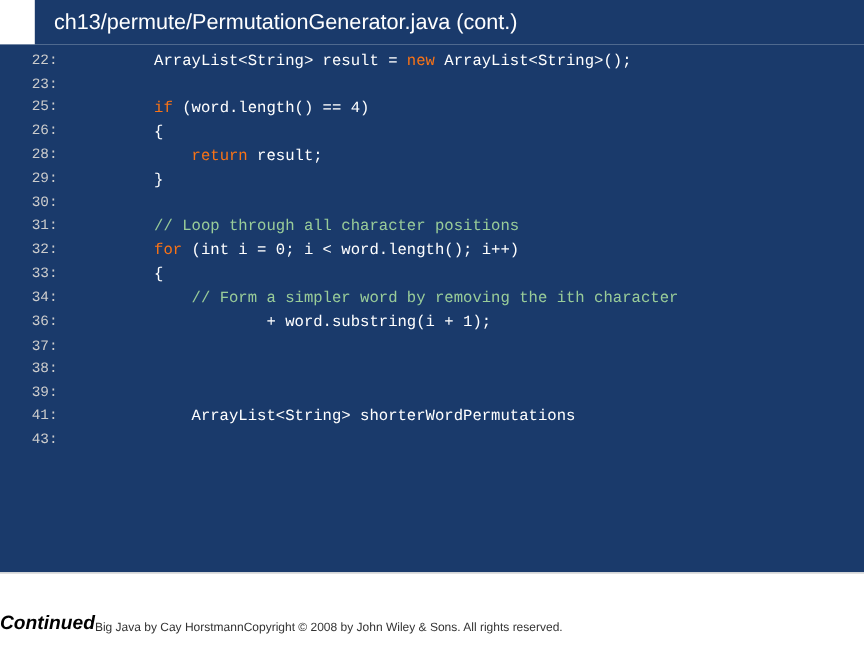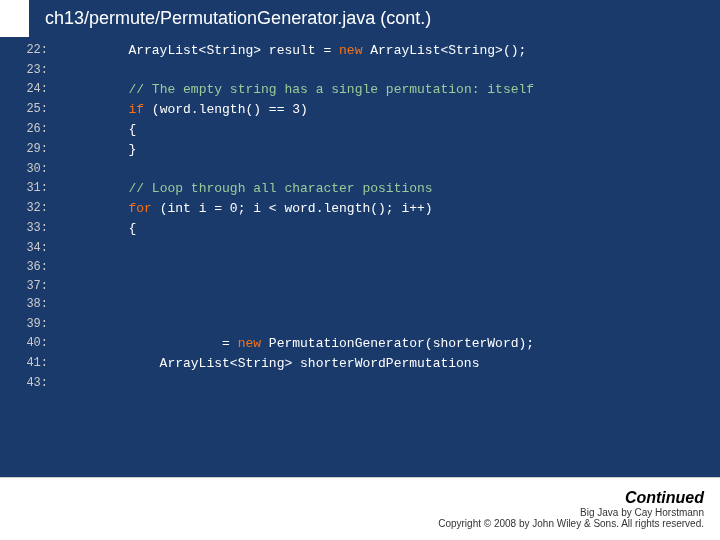--- a/index.html
+++ b/index.html
@@ -45,23 +45,22 @@
       color: #ffffff;
       white-space: pre;
       font-size: 13px;
     }
     .kw { color: #f97316; font-weight: normal; }
     .cm { color: #99cc99; }
     .footer {
       background: #ffffff;
       height: 52px;
       display: flex;
-      flex-direction: column;
       align-items: flex-end;
-      justify-content: flex-end;
+      justify-content: flex-start;
       padding-right: 16px;
       padding-top: 4px;
       border-top: 1px solid #cccccc;
     }
     .continued {
       font-style: italic;
       font-weight: bold;
       font-size: 16px;
       color: #000000;
     }
@@ -83,30 +82,30 @@
   <div class="code-area" id="code-block">
       <div class="line">
         <span class="line-num">22:</span>
         <span class="line-code"><span>        ArrayList&lt;String&gt; result = </span><span class="kw">new</span><span> ArrayList&lt;String&gt;();</span></span>
       </div>
       <div class="line">
         <span class="line-num">23:</span>
         <span class="line-code"></span>
       </div>
       <div class="line">
-        <span class="line-num">24:</span>
-        <span class="line-code"><span>        </span><span class="cm">// The empty string has a single permutation: itself</span></span>
-      </div>
-      <div class="line">
         <span class="line-num">25:</span>
-        <span class="line-code"><span>        </span><span class="kw">if</span><span> (word.length() == 3)</span></span>
+        <span class="line-code"><span>        </span><span class="kw">if</span><span> (word.length() == 4)</span></span>
       </div>
       <div class="line">
         <span class="line-num">26:</span>
         <span class="line-code"><span>        {</span></span>
+      </div>
+      <div class="line">
+        <span class="line-num">28:</span>
+        <span class="line-code"><span>            </span><span class="kw">return</span><span> result;</span></span>
       </div>
       <div class="line">
         <span class="line-num">29:</span>
         <span class="line-code"><span>        }</span></span>
       </div>
       <div class="line">
         <span class="line-num">30:</span>
         <span class="line-code"></span>
       </div>
       <div class="line">
@@ -116,38 +115,36 @@
       <div class="line">
         <span class="line-num">32:</span>
         <span class="line-code"><span>        </span><span class="kw">for</span><span> (int i = 0; i &lt; word.length(); i++)</span></span>
       </div>
       <div class="line">
         <span class="line-num">33:</span>
         <span class="line-code"><span>        {</span></span>
       </div>
       <div class="line">
         <span class="line-num">34:</span>
+        <span class="line-code"><span>            </span><span class="cm">// Form a simpler word by removing the ith character</span></span>
       </div>
       <div class="line">
         <span class="line-num">36:</span>
+        <span class="line-code"><span>                    + word.substring(i + 1);</span></span>
       </div>
       <div class="line">
         <span class="line-num">37:</span>
         <span class="line-code"></span>
       </div>
       <div class="line">
         <span class="line-num">38:</span>
         <span class="line-code"><span>            </span></span>
       </div>
       <div class="line">
         <span class="line-num">39:</span>
-      </div>
-      <div class="line">
-        <span class="line-num">40:</span>
-        <span class="line-code"><span>                    = </span><span class="kw">new</span><span> PermutationGenerator(shorterWord);</span></span>
       </div>
       <div class="line">
         <span class="line-num">41:</span>
         <span class="line-code"><span>            ArrayList&lt;String&gt; shorterWordPermutations</span></span>
       </div>
       <div class="line">
         <span class="line-num">43:</span>
         <span class="line-code"></span>
       </div>
     </div>

